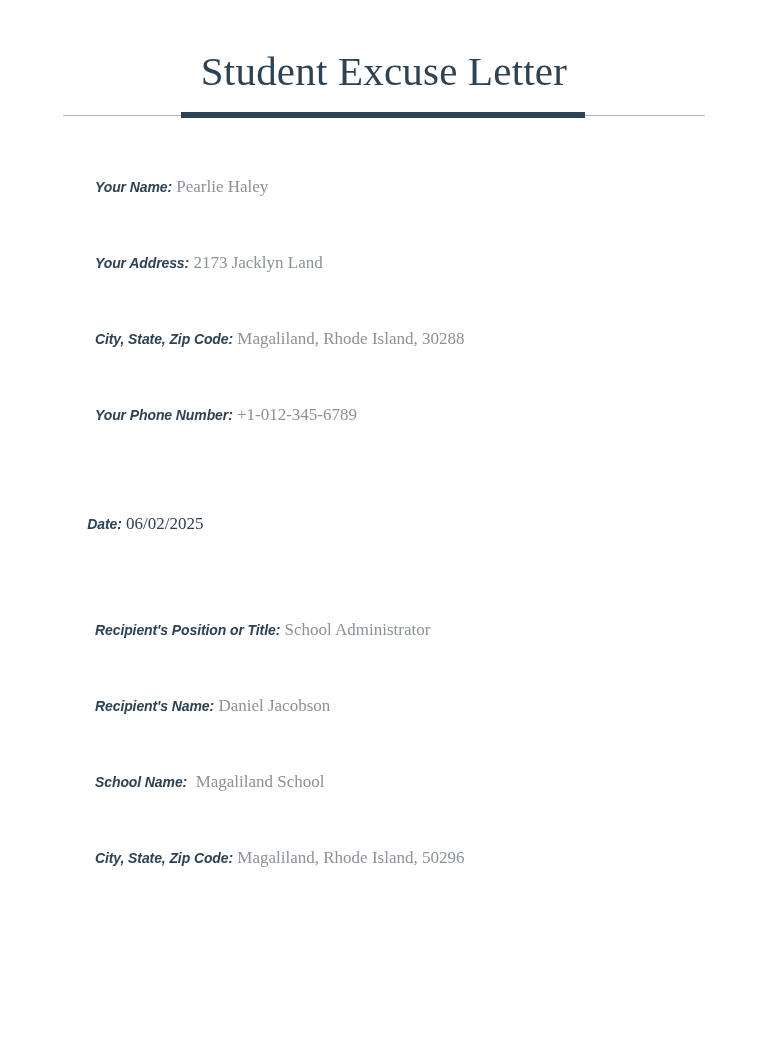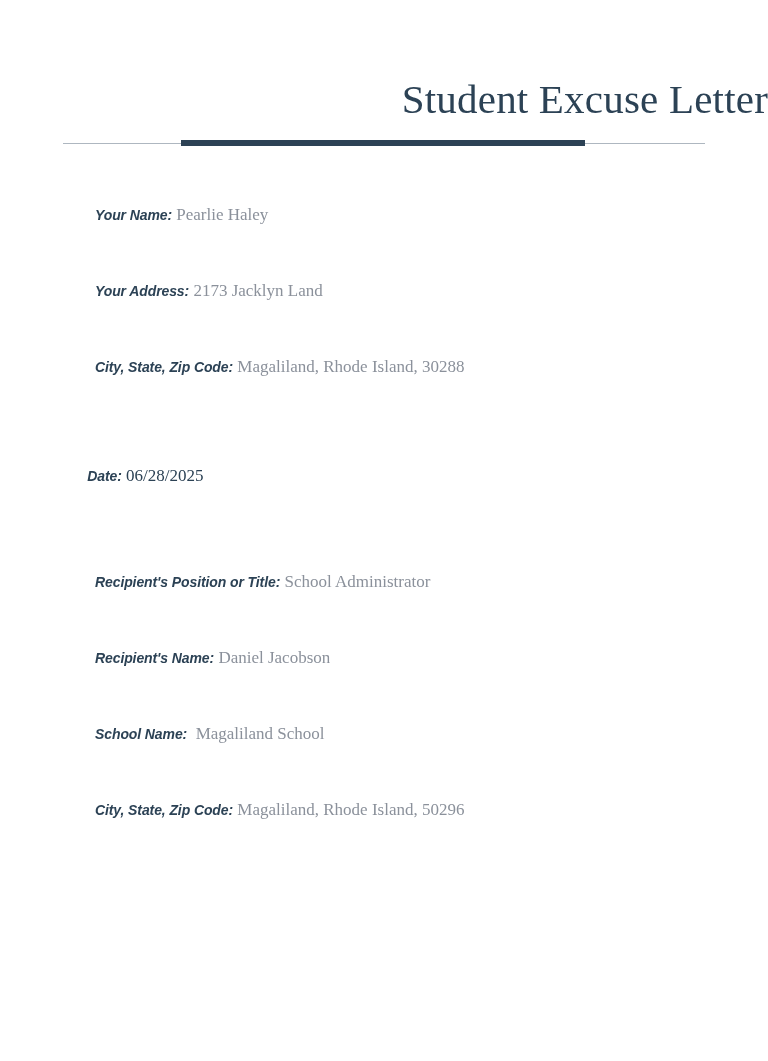--- a/index.html
+++ b/index.html
@@ -19,22 +19,22 @@
     height: 1061px;
     box-sizing: border-box;
     padding: 0;
     background: #ffffff;
     position: relative;
   }
 
   
   .doc-title {
     margin: 0;
-    padding-top: 76px;
-    text-align: right;
+    padding-top: 48px;
+    text-align: center;
     font-family: "Liberation Serif", serif;
     font-weight: 400;
     font-size: 41px;
     line-height: 1.15;
     letter-spacing: 0.2px;
     color: #2c4255;
   }
   .rule-wrap {
     position: relative;
     height: 14px;
@@ -113,24 +113,27 @@
     <div class="field-block">
       <div class="field-line">
         <span class="field-label">Your Name:</span><span class="field-value"> Pearlie Haley</span>
       </div>
       <div class="field-line">
         <span class="field-label">Your Address:</span><span class="field-value"> 2173 Jacklyn Land</span>
       </div>
       <div class="field-line">
         <span class="field-label">City, State, Zip Code:</span><span class="field-value"> Magaliland, Rhode Island, 30288</span>
       </div>
+      <div class="field-line">
+        <span class="field-label">Your Phone Number:</span><span class="field-value"> +1-012-345-6789</span>
+      </div>
     </div>
 
     <div class="field-line date-block">
-      <span class="field-label">Date:</span><span class="field-value dark"> 06/28/2025</span>
+      <span class="field-label">Date:</span><span class="field-value dark"> 06/02/2025</span>
     </div>
 
     <div class="field-block recipient-block">
       <div class="field-line">
         <span class="field-label">Recipient's Position or Title:</span><span class="field-value"> School Administrator</span>
       </div>
       <div class="field-line">
         <span class="field-label">Recipient's Name:</span><span class="field-value"> Daniel Jacobson</span>
       </div>
       <div class="field-line">

